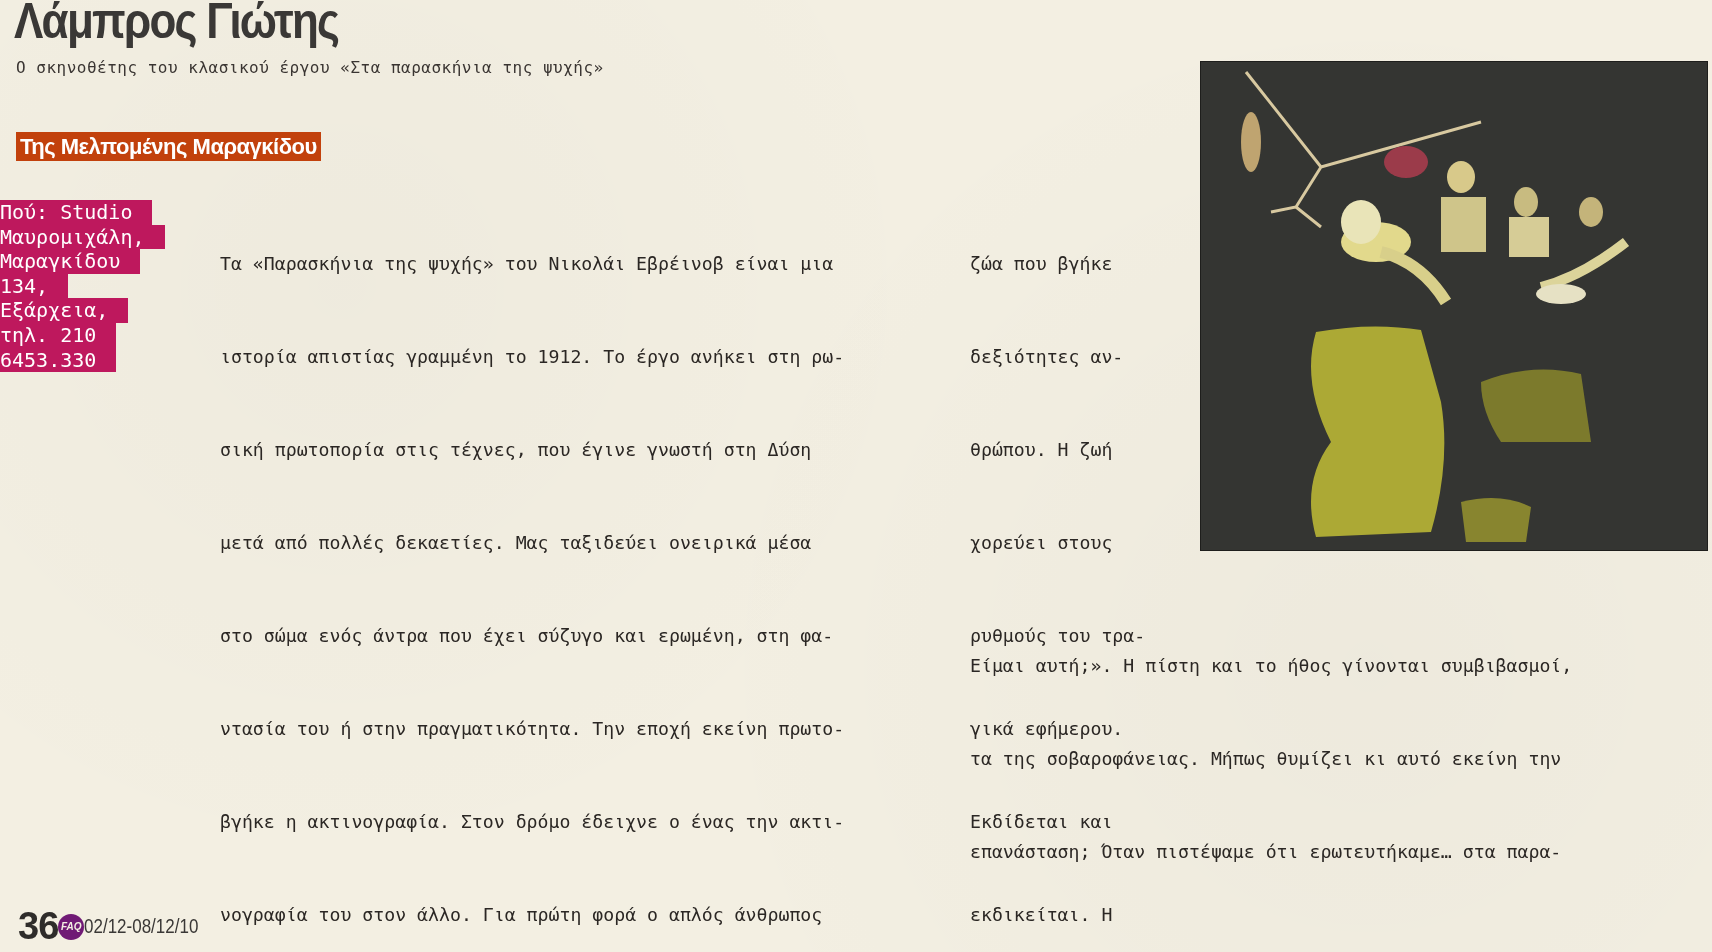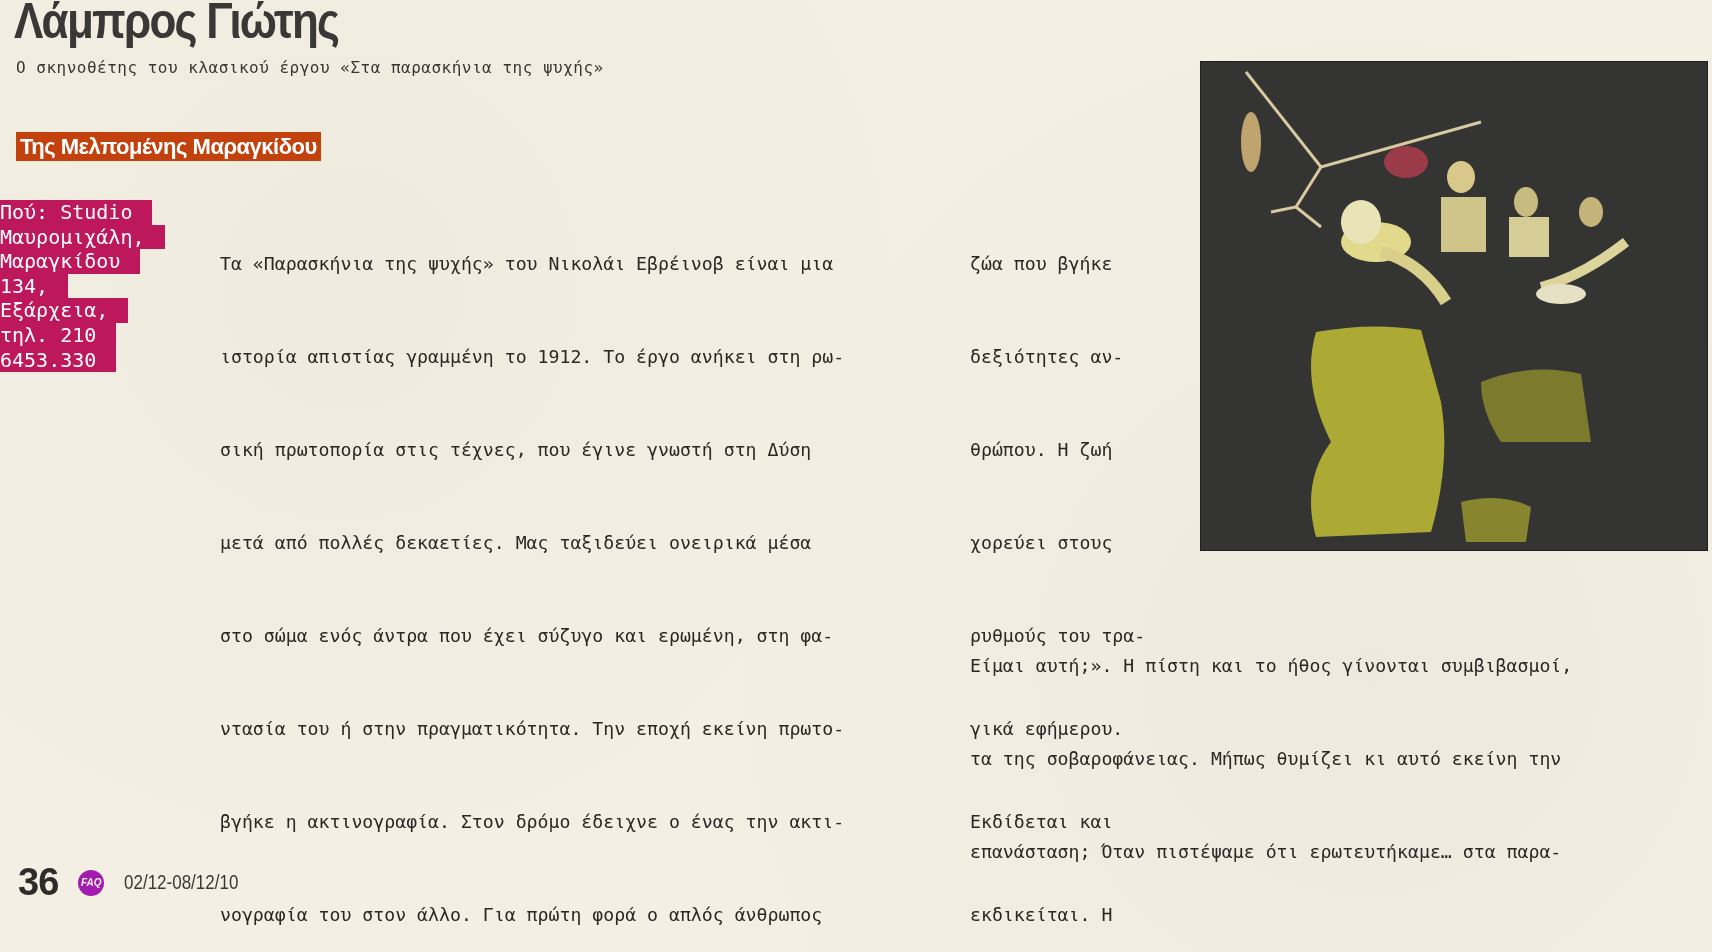--- a/index.html
+++ b/index.html
@@ -16,23 +16,23 @@
   .address{position:absolute;left:0;top:200px;}
   .address div{background:#be185d;color:#fff;font-size:20px;line-height:24.6px;height:24.6px;
       white-space:pre;display:table;padding-right:20px;}
   .col{position:absolute;font-size:18.2px;line-height:31px;white-space:pre;color:#2b2724;}
   .main{left:220px;top:186px;}
   .narrow{left:970px;top:186px;}
   .wide{left:970px;top:588px;}
   .photo{position:absolute;left:1200px;top:61px;width:506px;height:488px;background:#3b3c3a;overflow:hidden;
       border:1px solid #1e1e1c;}
   .photo svg{width:100%;height:100%;display:block;}
-  .footer{position:absolute;left:18px;top:861px;display:flex;align-items:center;gap:20px;text-align:right;}
+  .footer{position:absolute;left:18px;top:905px;display:flex;align-items:center;gap:0;text-align:right;}
   .pageno{font-family:"Liberation Sans",sans-serif;font-weight:bold;font-size:38px;color:#2e2c2a;letter-spacing:-1px;}
-  .logo{width:26px;height:26px;border-radius:50%;background:#a21caf;color:#f3efe2;font-family:"Liberation Sans",sans-serif;
+  .logo{width:26px;height:26px;border-radius:50%;background:#701a75;color:#f3efe2;font-family:"Liberation Sans",sans-serif;
       font-weight:bold;font-size:10px;display:flex;align-items:center;justify-content:center;font-style:italic;}
   .dates{font-family:"Liberation Sans",sans-serif;font-size:20px;color:#3a3836;transform:scaleX(0.85);transform-origin:left center;}
 </style>
 </head>
 <body>
 
 <div class="noise"></div>
 
 <div class="title">Λάμπρος Γιώτης</div>
 

